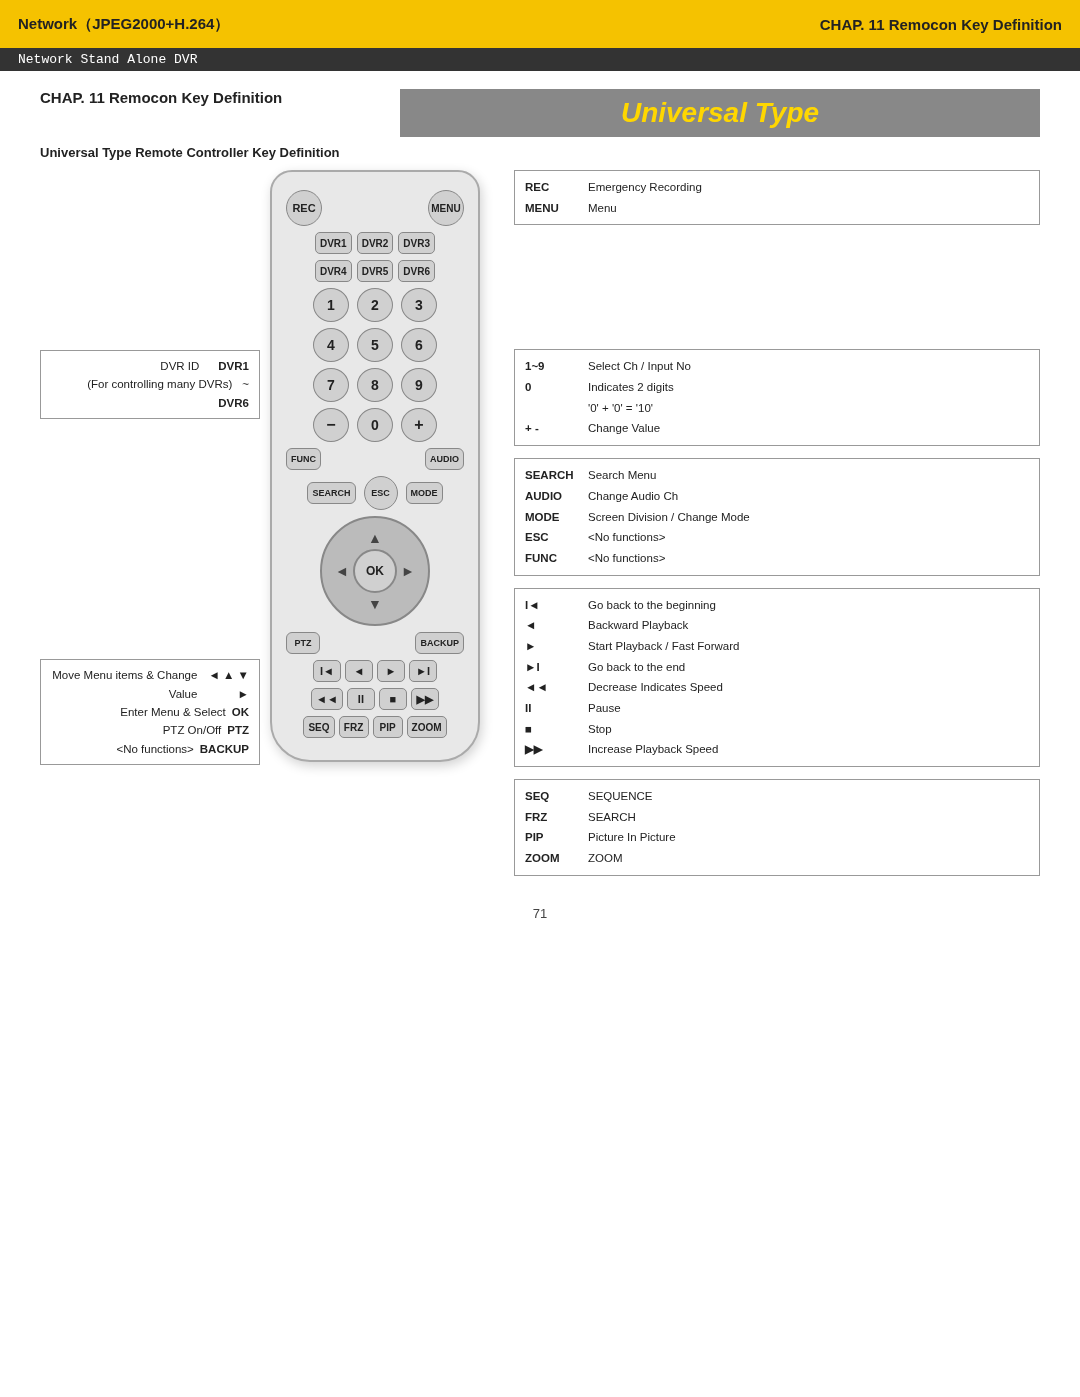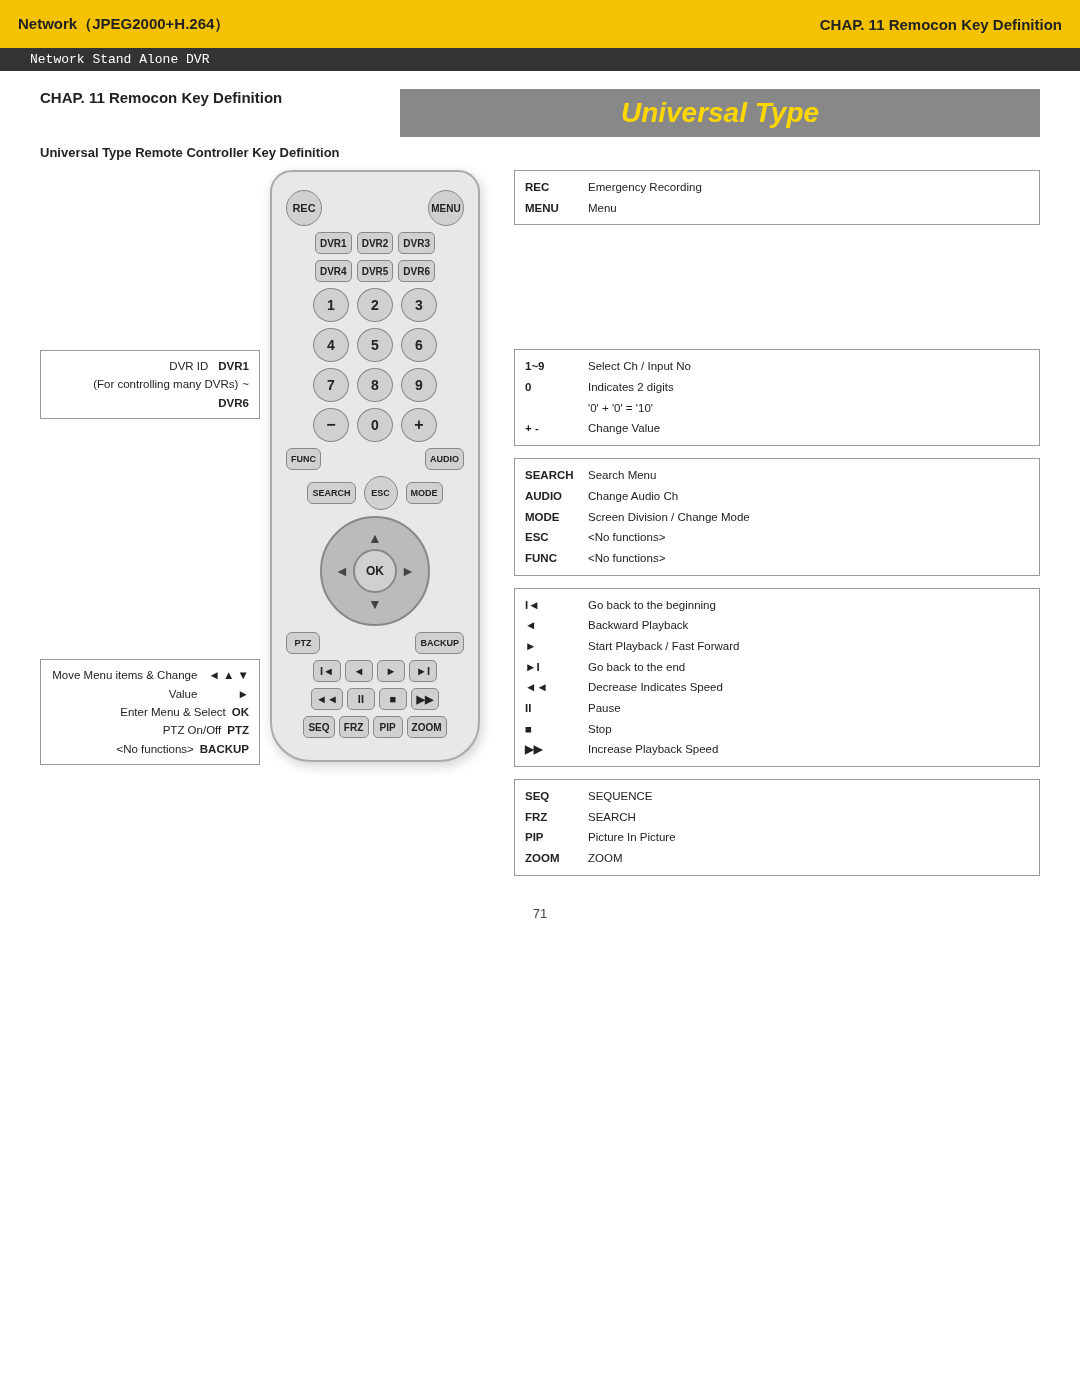--- a/index.html
+++ b/index.html
@@ -37,21 +37,21 @@
       padding: 0 18px;
       display: flex;
       align-items: center;
       flex: 1;
       justify-content: flex-end;
     }
     .subheader-bar {
       background: #333;
       color: #fff;
       font-size: 13px;
-      padding: 4px 30px;
+      padding: 4px 18px;
       font-family: 'Courier New', monospace;
     }
 
     
     .page-content {
       padding: 18px 40px 40px 40px;
     }
 
     
     .title-row {
@@ -309,25 +309,25 @@
       <span>Universal Type</span>
     </div>
   </div>
   <div class="subtitle">Universal Type Remote Controller Key Definition</div>
 
   <div class="main-layout" style="position:relative;">
 
     <div class="left-annotations">
 
       <div class="left-note-box" style="text-align:right; margin-bottom:0;">
-        <div style="display:flex; justify-content:flex-end; gap:10px;">
+        <div style="display:flex; justify-content:flex-end; gap:19px;">
           <span>DVR ID</span>
           <span class="lbl">DVR1</span>
         </div>
-        <div style="display:flex; justify-content:flex-end; gap:4px;">
+        <div style="display:flex; justify-content:flex-end; gap:10px;">
           <span>(For controlling many DVRs)</span>
           <span>~</span>
         </div>
         <div style="text-align:right;">
           <span class="lbl">DVR6</span>
         </div>
       </div>
 
       <div style="height: 240px;"></div>
 

